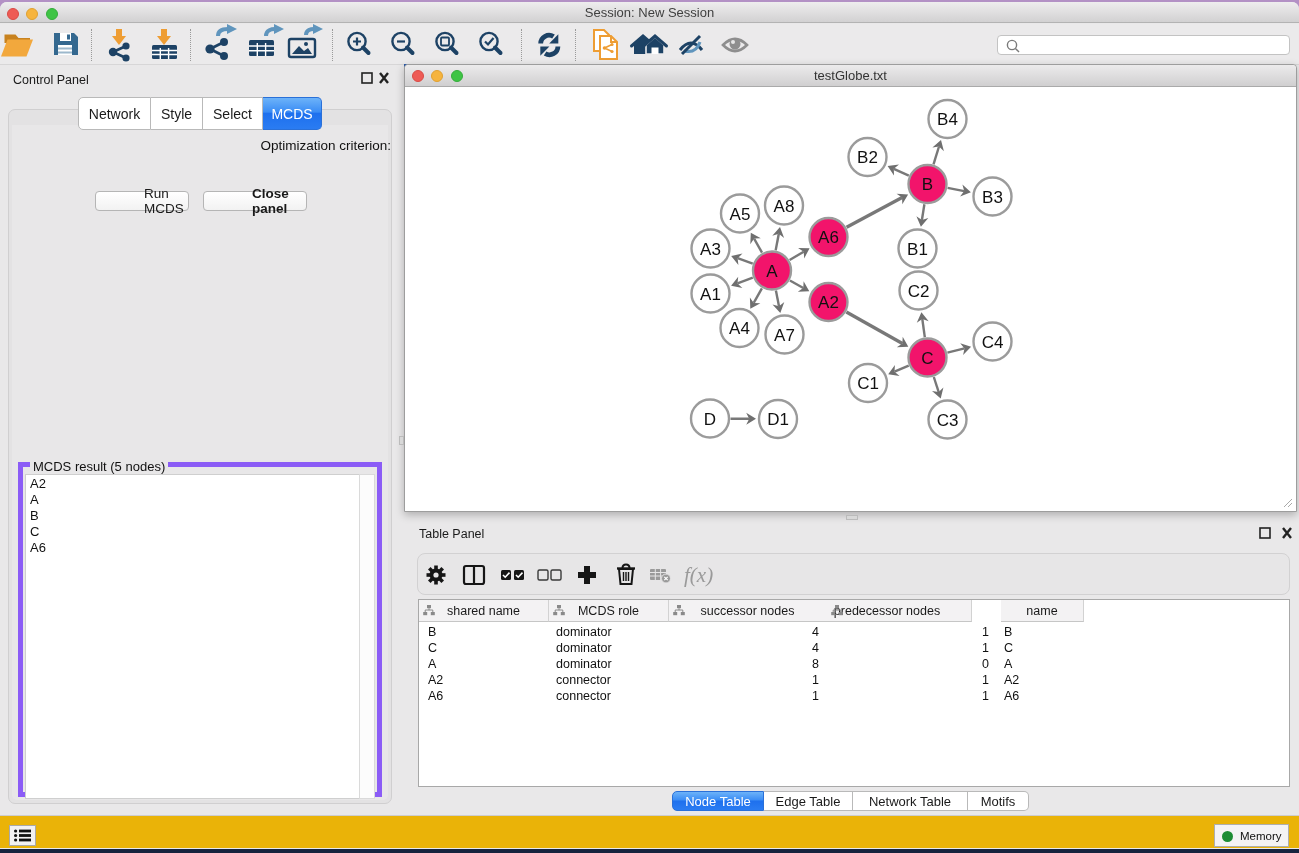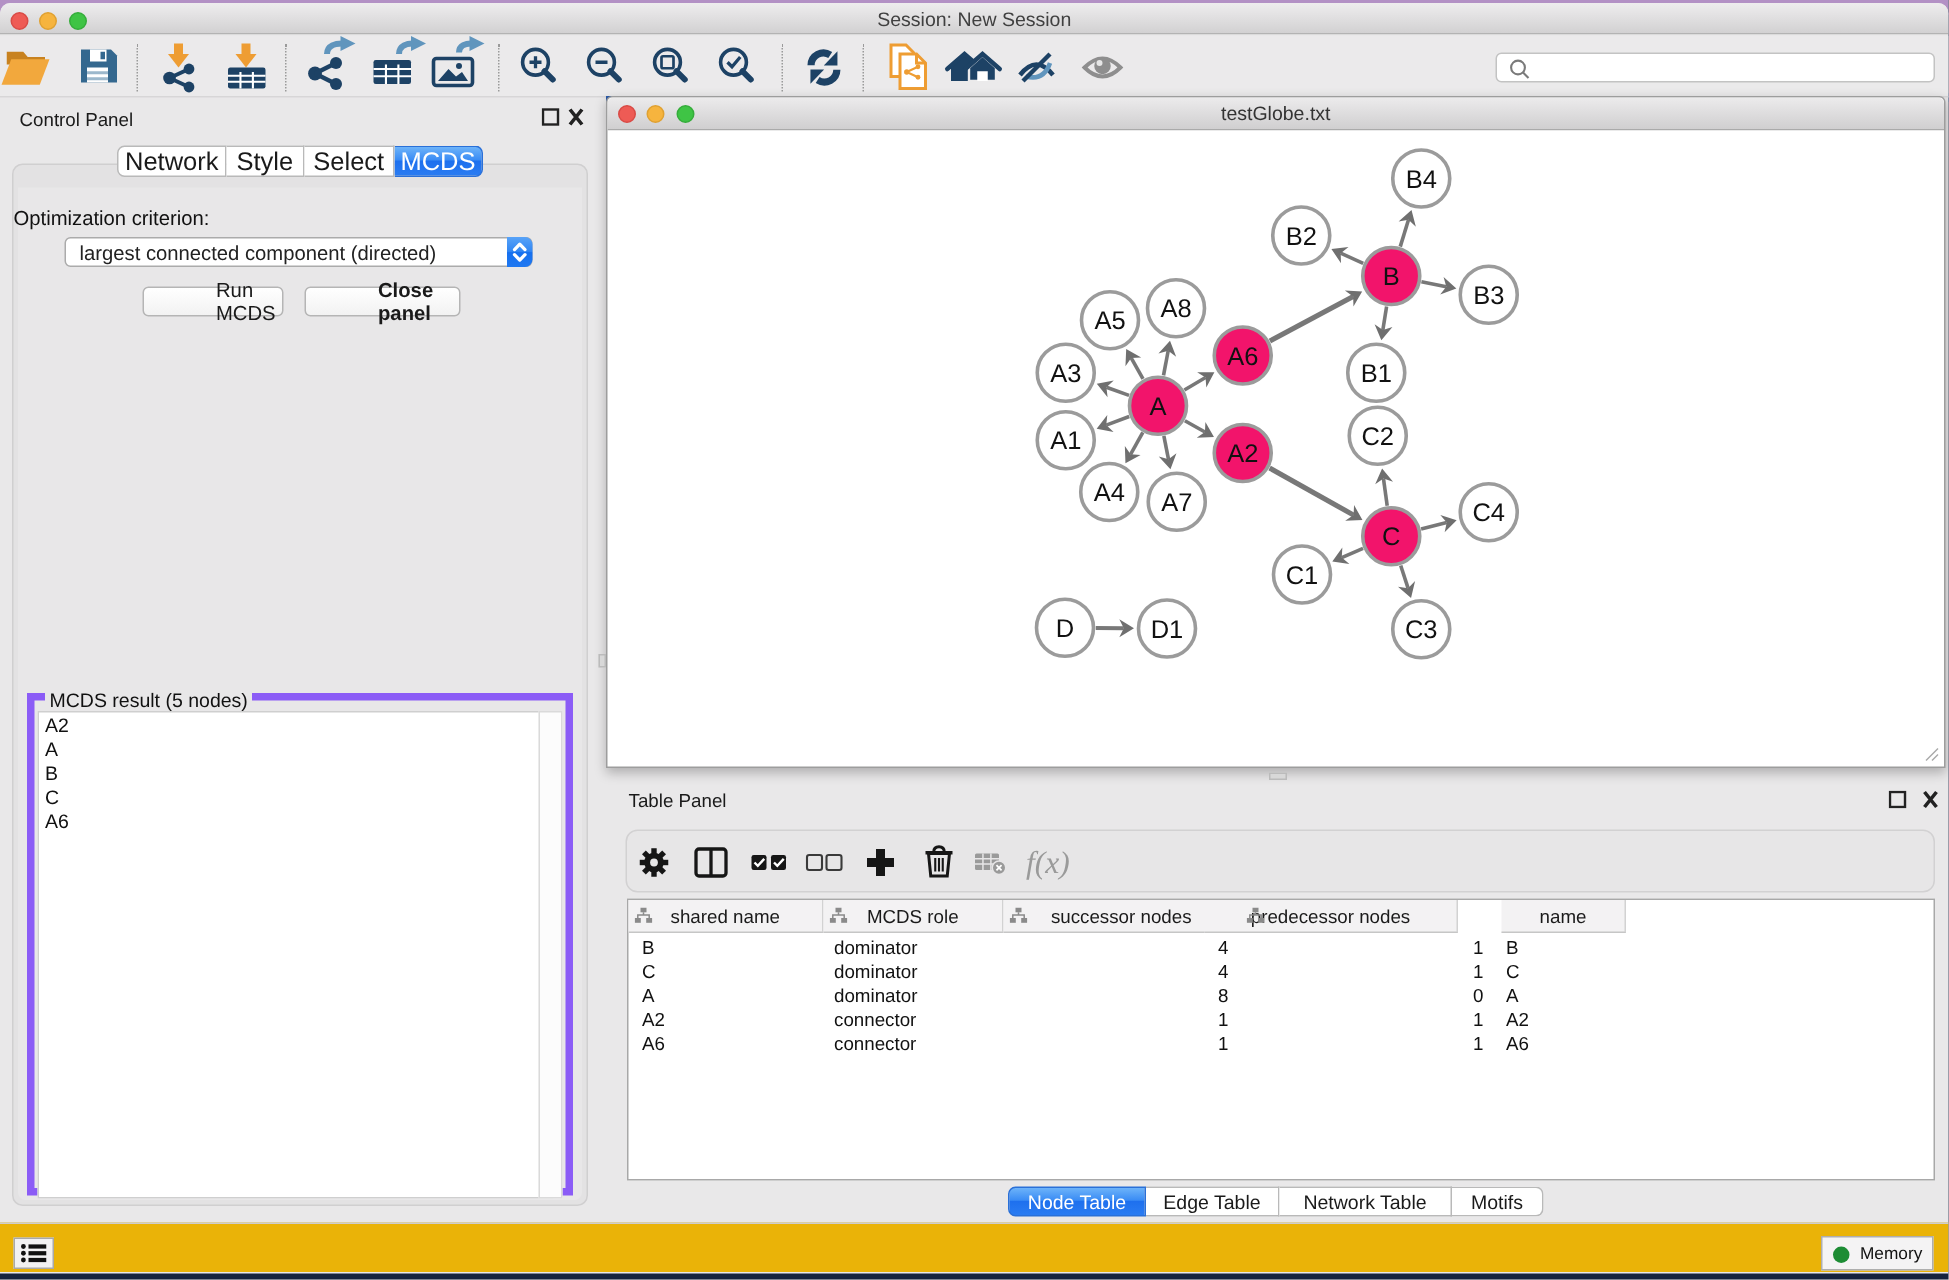--- a/index.html
+++ b/index.html
@@ -10,22 +10,22 @@
   #titlebar { position:absolute; left:0; top:0; width:100%; height:21px;
     background:linear-gradient(#eeedee,#d2d1d2); border-bottom:1px solid #b3b3b3; border-radius:7px 7px 0 0; }
   #titlebar .t { position:absolute; left:0; right:0; top:3px; text-align:center; font-size:13px; color:#404040; }
   .light { position:absolute; top:6px; width:12px; height:12px; border-radius:50%; }
   #toolbar { position:absolute; left:0; top:22px; width:100%; height:41px; background:#ebeaeb; border-bottom:1px solid #d7d6d7; }
   .sep { position:absolute; top:5px; height:32px; width:0; border-left:1px dotted #9a9a9a; }
   #searchbox { position:absolute; left:997px; top:11px; width:293px; height:20px;
     background:#fff; border:1px solid #c3c3c3; border-radius:4px; }
   #cpanel-title { position:absolute; left:13px; top:71px; font-size:12.5px; color:#1a1a1a; }
   .tabrow { position:absolute; display:flex; z-index:5; }
-  .tab { height:21px; background:#fff; border:1px solid #b9b9b9; border-left:none;
-    font-size:17px; color:#1a1a1a; display:flex; align-items:center; justify-content:center; }
+  .tab { height:33px; background:#fff; border:1px solid #b9b9b9; border-left:none;
+    font-size:14px; color:#1a1a1a; display:flex; align-items:center; justify-content:center; }
   .tab.first { border-left:1px solid #b9b9b9; border-radius:5px 0 0 5px; }
   .tab.last { border-radius:0 5px 5px 0; }
   .tab.sel { background:linear-gradient(#6db3f9,#3a8cf5 45%,#1e70ee 50%,#2a7cf2); border-color:#2a70d8; color:#fff; }
   #cp-inner { position:absolute; left:8px; top:107px; width:384px; height:695px;
     background:#e3e2e3; border:1px solid #d0cfd0; border-radius:7px; }
   #cp-light { position:absolute; left:3px; right:3px; top:15px; bottom:3px; background:#e8e7e8; border-radius:0 0 5px 5px; }
   #mcds-fieldset { position:absolute; left:9px; top:352px; width:364px; height:335px; border:5px solid #8b5cf6; }
   #mcds-legend { position:absolute; left:7px; top:-8px; background:#e8e7e8; padding:0 3px; font-size:13px; color:#111; }
   #mcds-list { position:absolute; left:2px; top:7px; width:344px; height:325px; background:#fff;
     border:1px solid #cfcfcf; font-size:13px; color:#111; padding:1px 0 0 4px; line-height:16px; }
@@ -151,30 +151,21 @@
       <path d="M19 1 L27 11 M27 1 L19 11" stroke="#222" stroke-width="2.4"></path>
     </svg>
     <div class="tabrow" style="left:78px;top:95px;">
       <div class="tab first" style="width:73px;">Network</div>
       <div class="tab" style="width:52px;">Style</div>
       <div class="tab" style="width:60px;">Select</div>
       <div class="tab sel last" style="width:59px;">MCDS</div>
     </div>
     <div id="cp-inner">
       <div id="cp-light"></div>
-      <div class="abs" style="left:0;right:0;top:28px;text-align:left;font-size:13.5px;color:#111;">Optimization criterion:</div>
-      <div class="abs" style="left:34px;top:48px;width:312px;height:20px;background:#fff;border:1px solid #ababab;border-radius:4px;">
-        <div class="abs" style="left:9px;top:1px;font-size:13.5px;color:#222;line-height:17px;">largest connected component (directed)</div>
-        <div class="abs" style="right:-1px;top:-1px;width:17px;height:20px;background:linear-gradient(#58a3f8,#3186f3 48%,#1670ef 52%,#1f78f1);border-radius:0 5px 5px 0;">
-          <svg width="17" height="20" viewBox="0 0 17 20">
-            <path d="M5 8.4 L8.5 4.8 L12 8.4" stroke="#fff" stroke-width="2.2" fill="none" stroke-linecap="round" stroke-linejoin="round"></path>
-            <path d="M5 11.8 L8.5 15.4 L12 11.8" stroke="#fff" stroke-width="2.2" fill="none" stroke-linecap="round" stroke-linejoin="round"></path>
-          </svg>
-        </div>
-      </div>
+      <div class="abs" style="left:0;right:0;top:28px;text-align:right;font-size:13.5px;color:#111;">Optimization criterion:</div>
       <div class="btn" style="left:86px;top:81px;width:94px;">Run MCDS</div>
       <div class="btn" style="left:194px;top:81px;width:104px;font-weight:bold;">Close panel</div>
       <div id="mcds-fieldset">
         <div id="mcds-legend">MCDS result (5 nodes)</div>
         <div id="mcds-list">A2<br>A<br>B<br>C<br>A6</div>
         <div id="mcds-scroll"></div>
       </div>
     </div>
 
     <div class="abs" style="left:404px;top:62px;width:4px;height:4px;background:#2b5aa8;"></div>

